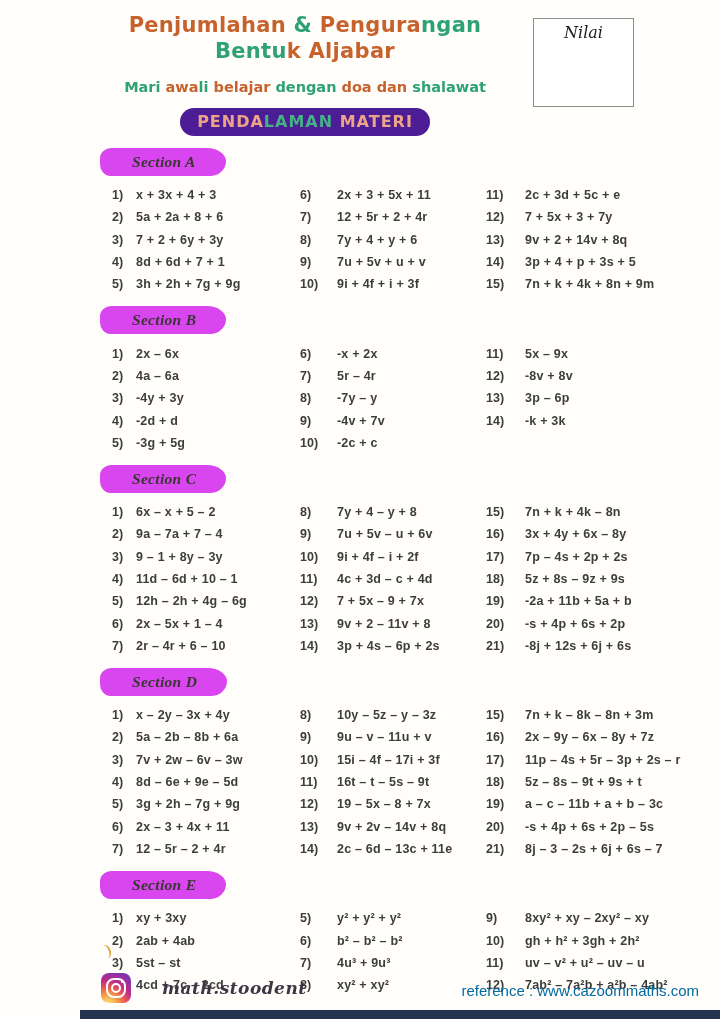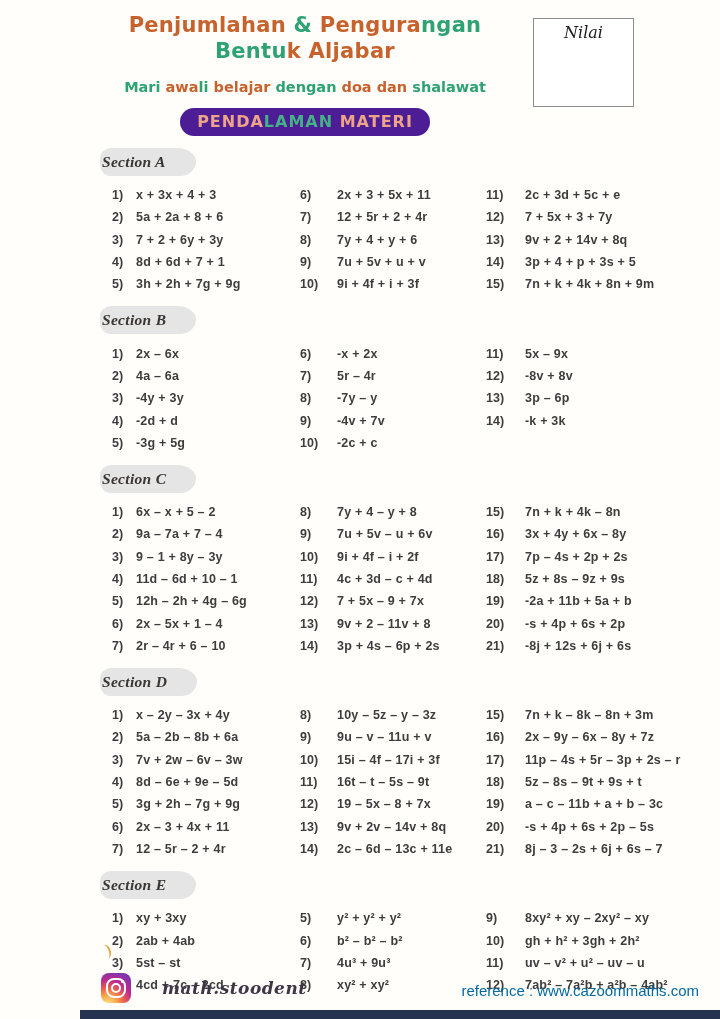--- a/index.html
+++ b/index.html
@@ -47,23 +47,23 @@
     display:inline-block; margin-top:4px;
     font-family:"DejaVu Serif", serif;
     font-style:italic; font-size:16px; color:#1c1c1c;
   }
 
   
   .sections { position:absolute; top:148px; left:0; width:720px; }
   .section { margin-bottom:11px; }
   .section-header {
     display:inline-block; margin-left:100px;
-    background:#e5e5e5;
+    background:#d946ef;
     border-radius:16px 26px 22px 14px / 14px 18px 20px 16px;
-    padding:5px 30px 5px 2px;
+    padding:5px 30px 5px 32px;
     font-family:"Liberation Serif", serif;
     font-style:italic; font-weight:bold; font-size:15.5px;
     color:#3a3633; letter-spacing:0.3px;
   }
   .section-grid {
     display:grid; grid-template-columns:188px 186px auto;
     padding-left:112px; margin-top:8px;
   }
   .row { display:flex; align-items:center; height:22.3px; }
   .num {

